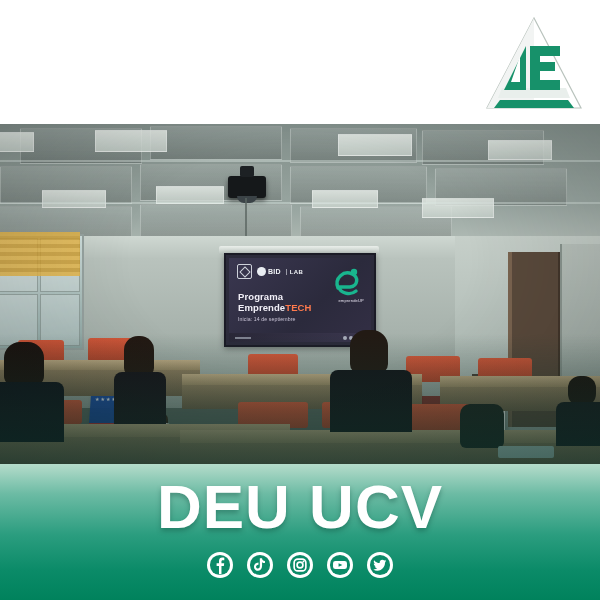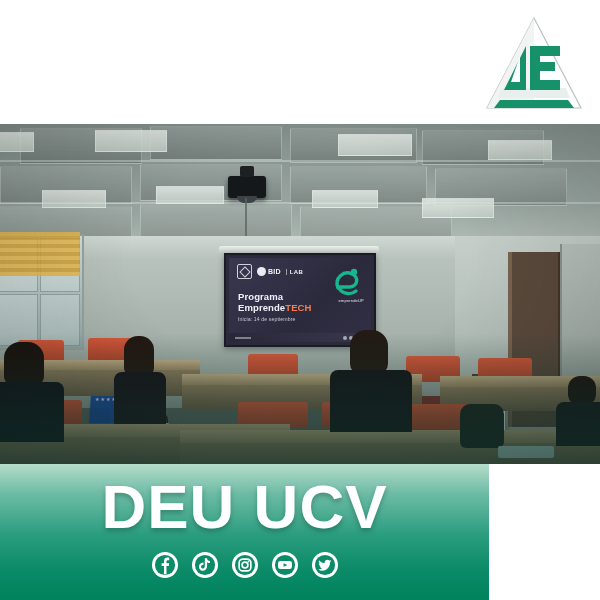--- a/index.html
+++ b/index.html
@@ -148,21 +148,21 @@
   .aHead{position:absolute;border-radius:50%;}
   .aBody{position:absolute;border-radius:8px 8px 0 0;}
 
   
   .vign{position:absolute;inset:0;pointer-events:none;
     background:radial-gradient(ellipse at 50% 40%,rgba(0,0,0,0) 40%,rgba(0,0,0,.18) 100%);}
   .bottomShade{position:absolute;left:0;bottom:0;width:600px;height:130px;pointer-events:none;
     background:linear-gradient(180deg,rgba(20,40,34,0) 0%,rgba(18,48,40,.45) 60%,rgba(12,50,42,.62) 100%);}
 
   
-  .footer{position:absolute;left:0;top:464px;width:489px;height:136px;
+  .footer{position:absolute;left:0;top:464px;width:600px;height:136px;
     background:linear-gradient(180deg,#b5dccb 0%,#6cbba4 22%,#2b9d7f 52%,#0b8b68 78%,#00825c 100%);text-decoration:underline;}
   .footerTitle{position:absolute;left:0;right:0;top:12px;text-align:center;color:#ffffff;
     font-family:"Liberation Sans",sans-serif;font-weight:bold;font-size:62px;line-height:62px;
     letter-spacing:1px;text-shadow:0 3px 5px rgba(0,60,45,.35);}
   .social{position:absolute;left:0;right:0;top:88px;display:flex;justify-content:center;gap:14px;}
   .sbtn{width:26px;height:26px;border-radius:50%;background:#ffffff;display:flex;
     align-items:center;justify-content:center;}
   .sbtn svg{display:block;}
 </style>
 </head>

